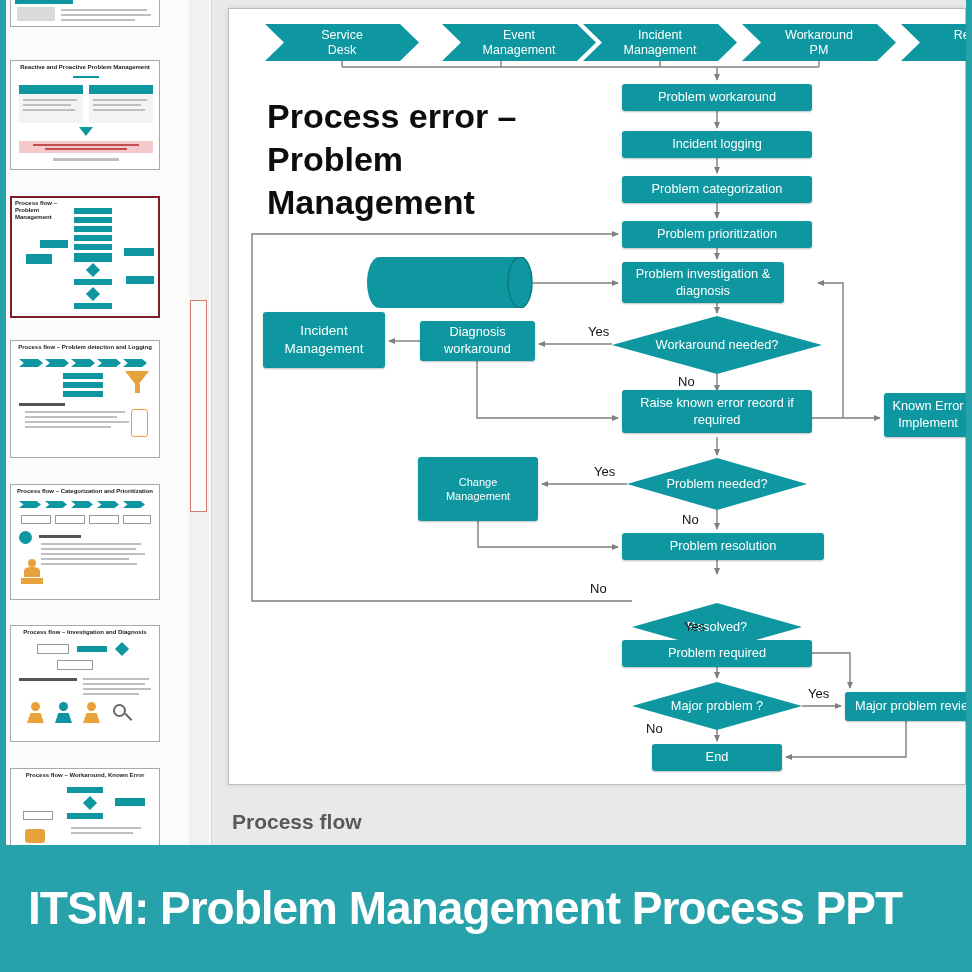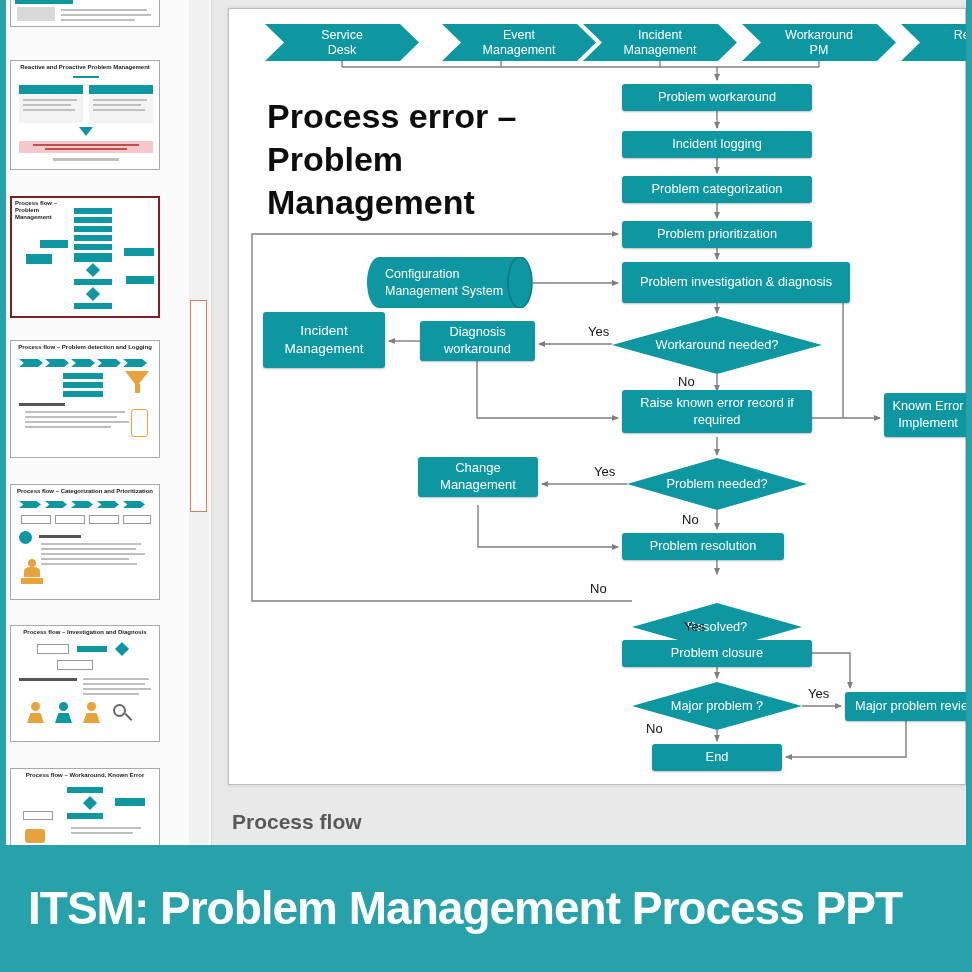--- a/index.html
+++ b/index.html
@@ -232,43 +232,42 @@
 PM</div>
 
 <div id="slide-title">Process error –
 Problem
 Management</div>
 
 <div class="fbox" style="left:622px;top:84px;width:190px;height:27px">Problem workaround</div>
 <div class="fbox" style="left:622px;top:131px;width:190px;height:27px">Incident logging</div>
 <div class="fbox" style="left:622px;top:176px;width:190px;height:27px">Problem categorization</div>
 <div class="fbox" style="left:622px;top:221px;width:190px;height:27px">Problem prioritization</div>
-<div class="fbox" style="left:622px;top:262px;width:228px;height:41px">Problem investigation &amp; diagnosis</div>
+<div class="fbox" style="left:622px;top:262px;width:162px;height:41px">Problem investigation &amp; diagnosis</div>
 
 <div id="cms-node">
   <svg width="166" height="51" viewBox="0 0 166 51">
     <path d="M154 0 H12 A12 25.5 0 0 0 12 51 H154 Z" fill="#0E97A0"></path>
     <ellipse cx="153" cy="25.5" rx="12" ry="25.5" fill="#0E97A0" stroke="#0A7B83" stroke-width="1.5"></ellipse>
   </svg>
-  <div id="cms-text">Configuration Management System</div>
 </div>
 
 <div class="fbox fdiamond" style="left:612px;top:316px;width:210px;height:58px">Workaround needed?</div>
 <div class="fbox" style="left:420px;top:321px;width:115px;height:40px">Diagnosis workaround</div>
 <div class="fbox" style="left:263px;top:312px;width:122px;height:56px;font-size:13.5px">Incident Management</div>
 
 <div class="fbox" style="left:622px;top:390px;width:190px;height:43px">Raise known error record if required</div>
 <div class="fbox" style="left:884px;top:393px;width:88px;height:44px;padding:2px 4px">Known Error Implement</div>
 
 <div class="fbox fdiamond" style="left:627px;top:458px;width:180px;height:52px">Problem needed?</div>
-<div class="fbox" style="left:418px;top:457px;width:120px;height:40px;font-size:13px">Change Management</div>
-
-<div class="fbox" style="left:622px;top:533px;width:162px;height:27px">Problem resolution</div>
+<div class="fbox" style="left:418px;top:457px;width:120px;height:64px;font-size:11px">Change Management</div>
+
+<div class="fbox" style="left:622px;top:533px;width:202px;height:27px">Problem resolution</div>
 <div class="fbox fdiamond" style="left:632px;top:603px;width:170px;height:48px">Resolved?</div>
-<div class="fbox" style="left:622px;top:640px;width:190px;height:27px">Problem closure</div>
+<div class="fbox" style="left:622px;top:640px;width:190px;height:27px">Problem required</div>
 <div class="fbox fdiamond" style="left:632px;top:682px;width:170px;height:48px">Major problem ?</div>
 <div class="fbox" id="node-mpr" style="left:845px;top:692px;width:127px;height:29px">Major problem review</div>
 <div class="fbox" style="left:652px;top:744px;width:130px;height:27px">End</div>
 
 <span class="flabel" style="left:588px;top:324px">Yes</span>
 <span class="flabel" style="left:678px;top:374px">No</span>
 <span class="flabel" style="left:594px;top:464px">Yes</span>
 <span class="flabel" style="left:682px;top:512px">No</span>
 <span class="flabel" style="left:590px;top:581px">No</span>
 <span class="flabel" style="left:684px;top:619px">Yes</span>

